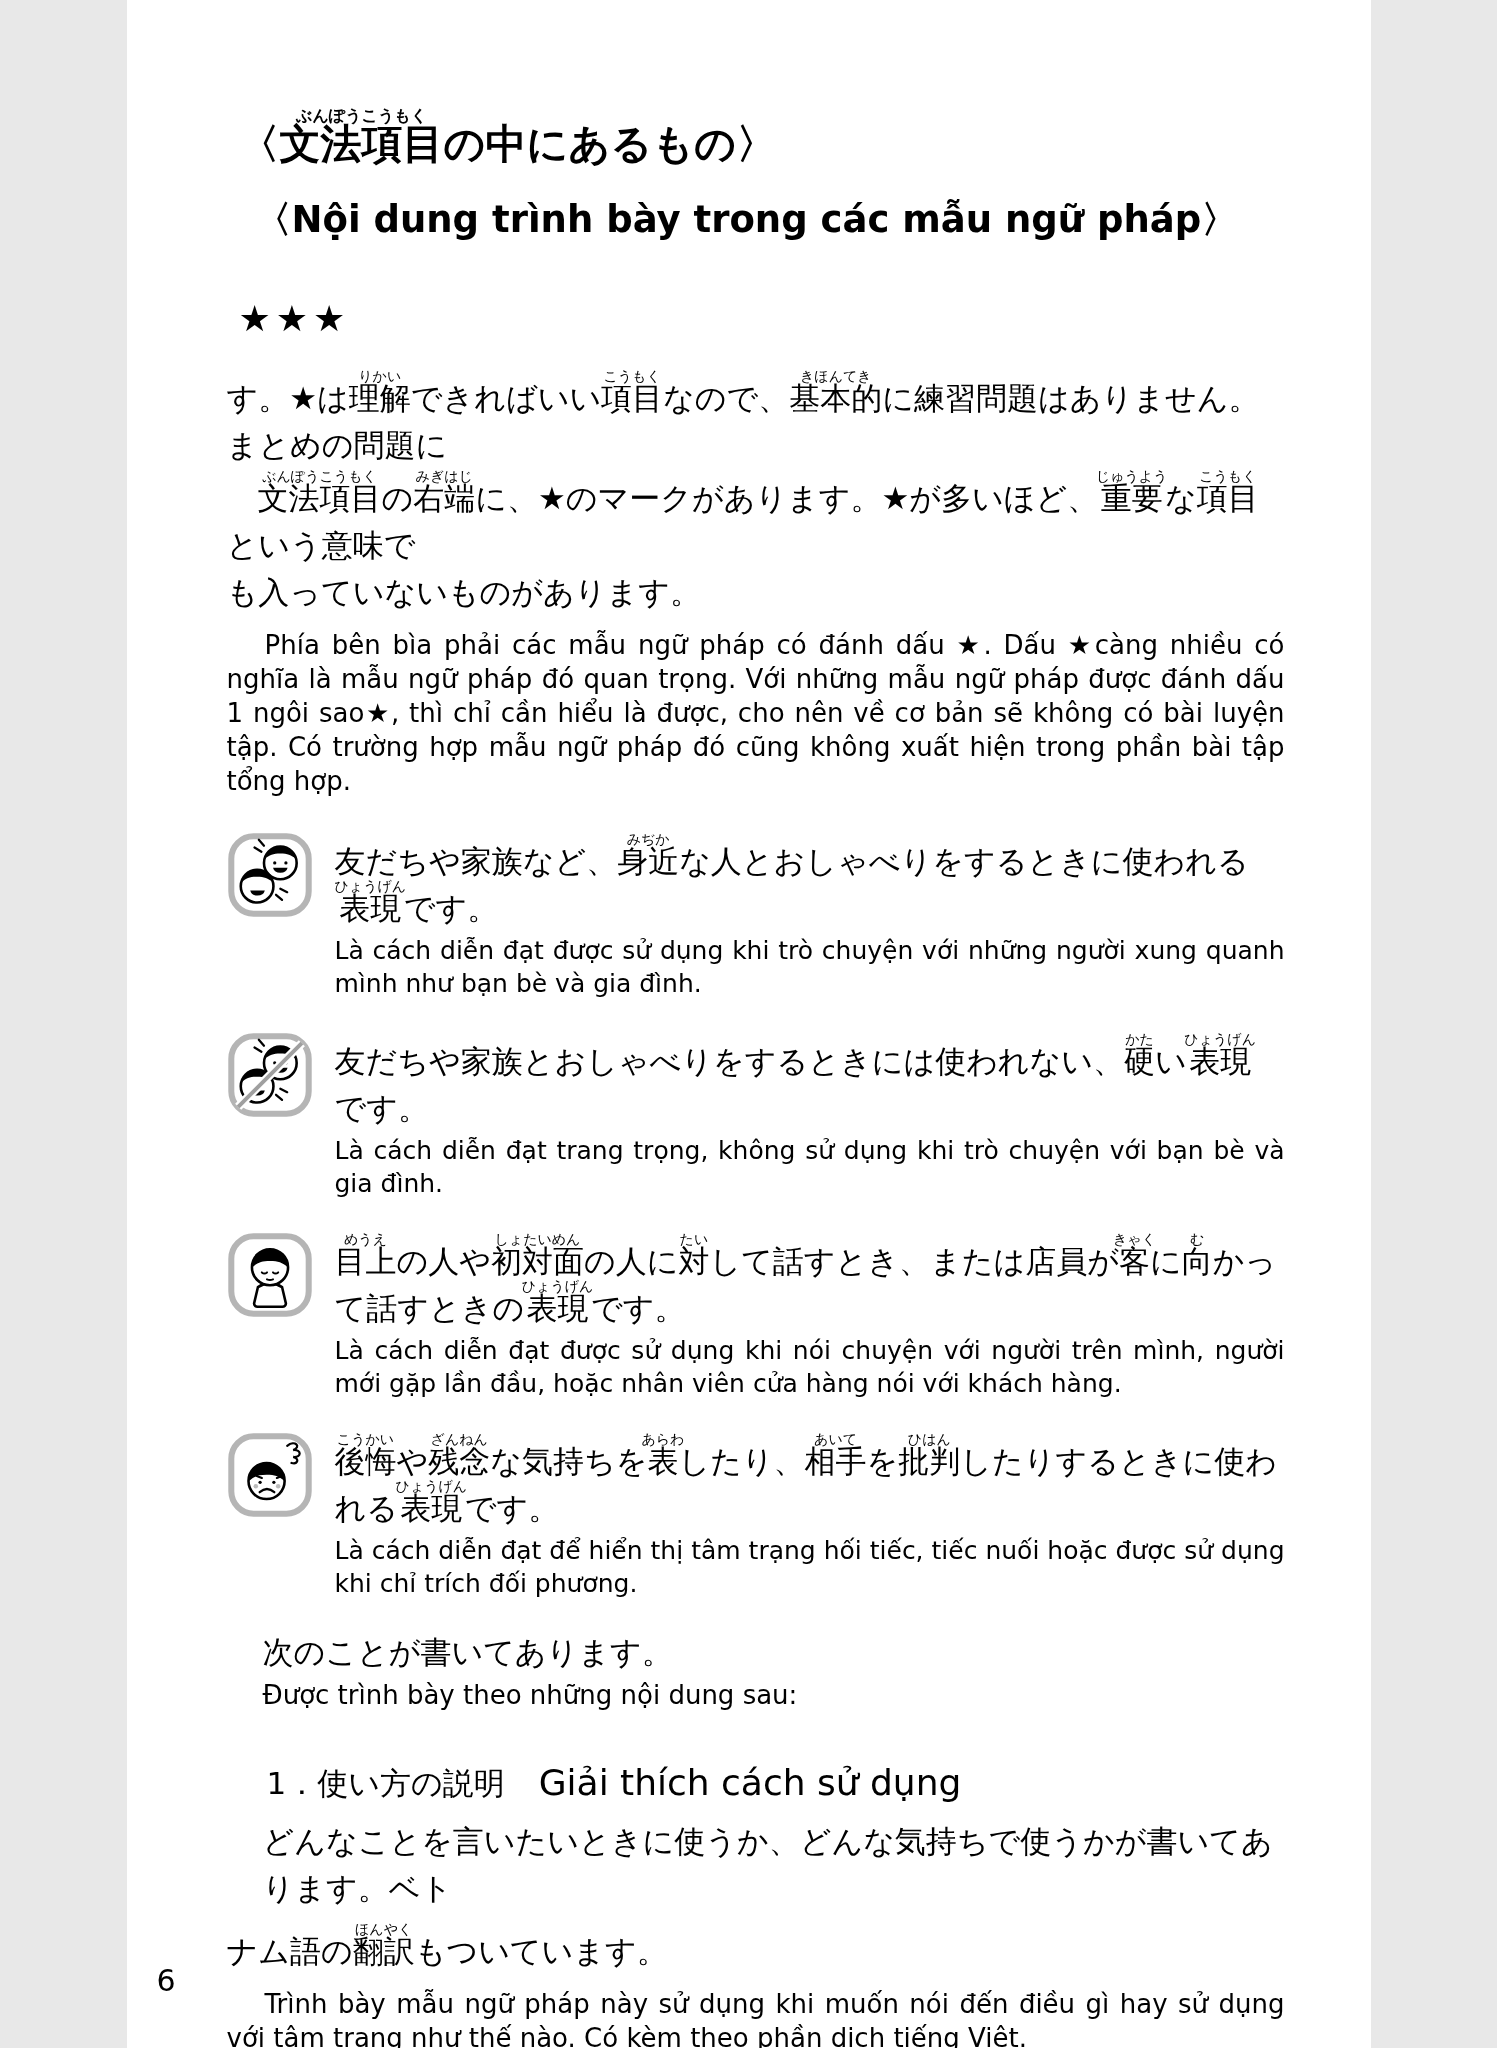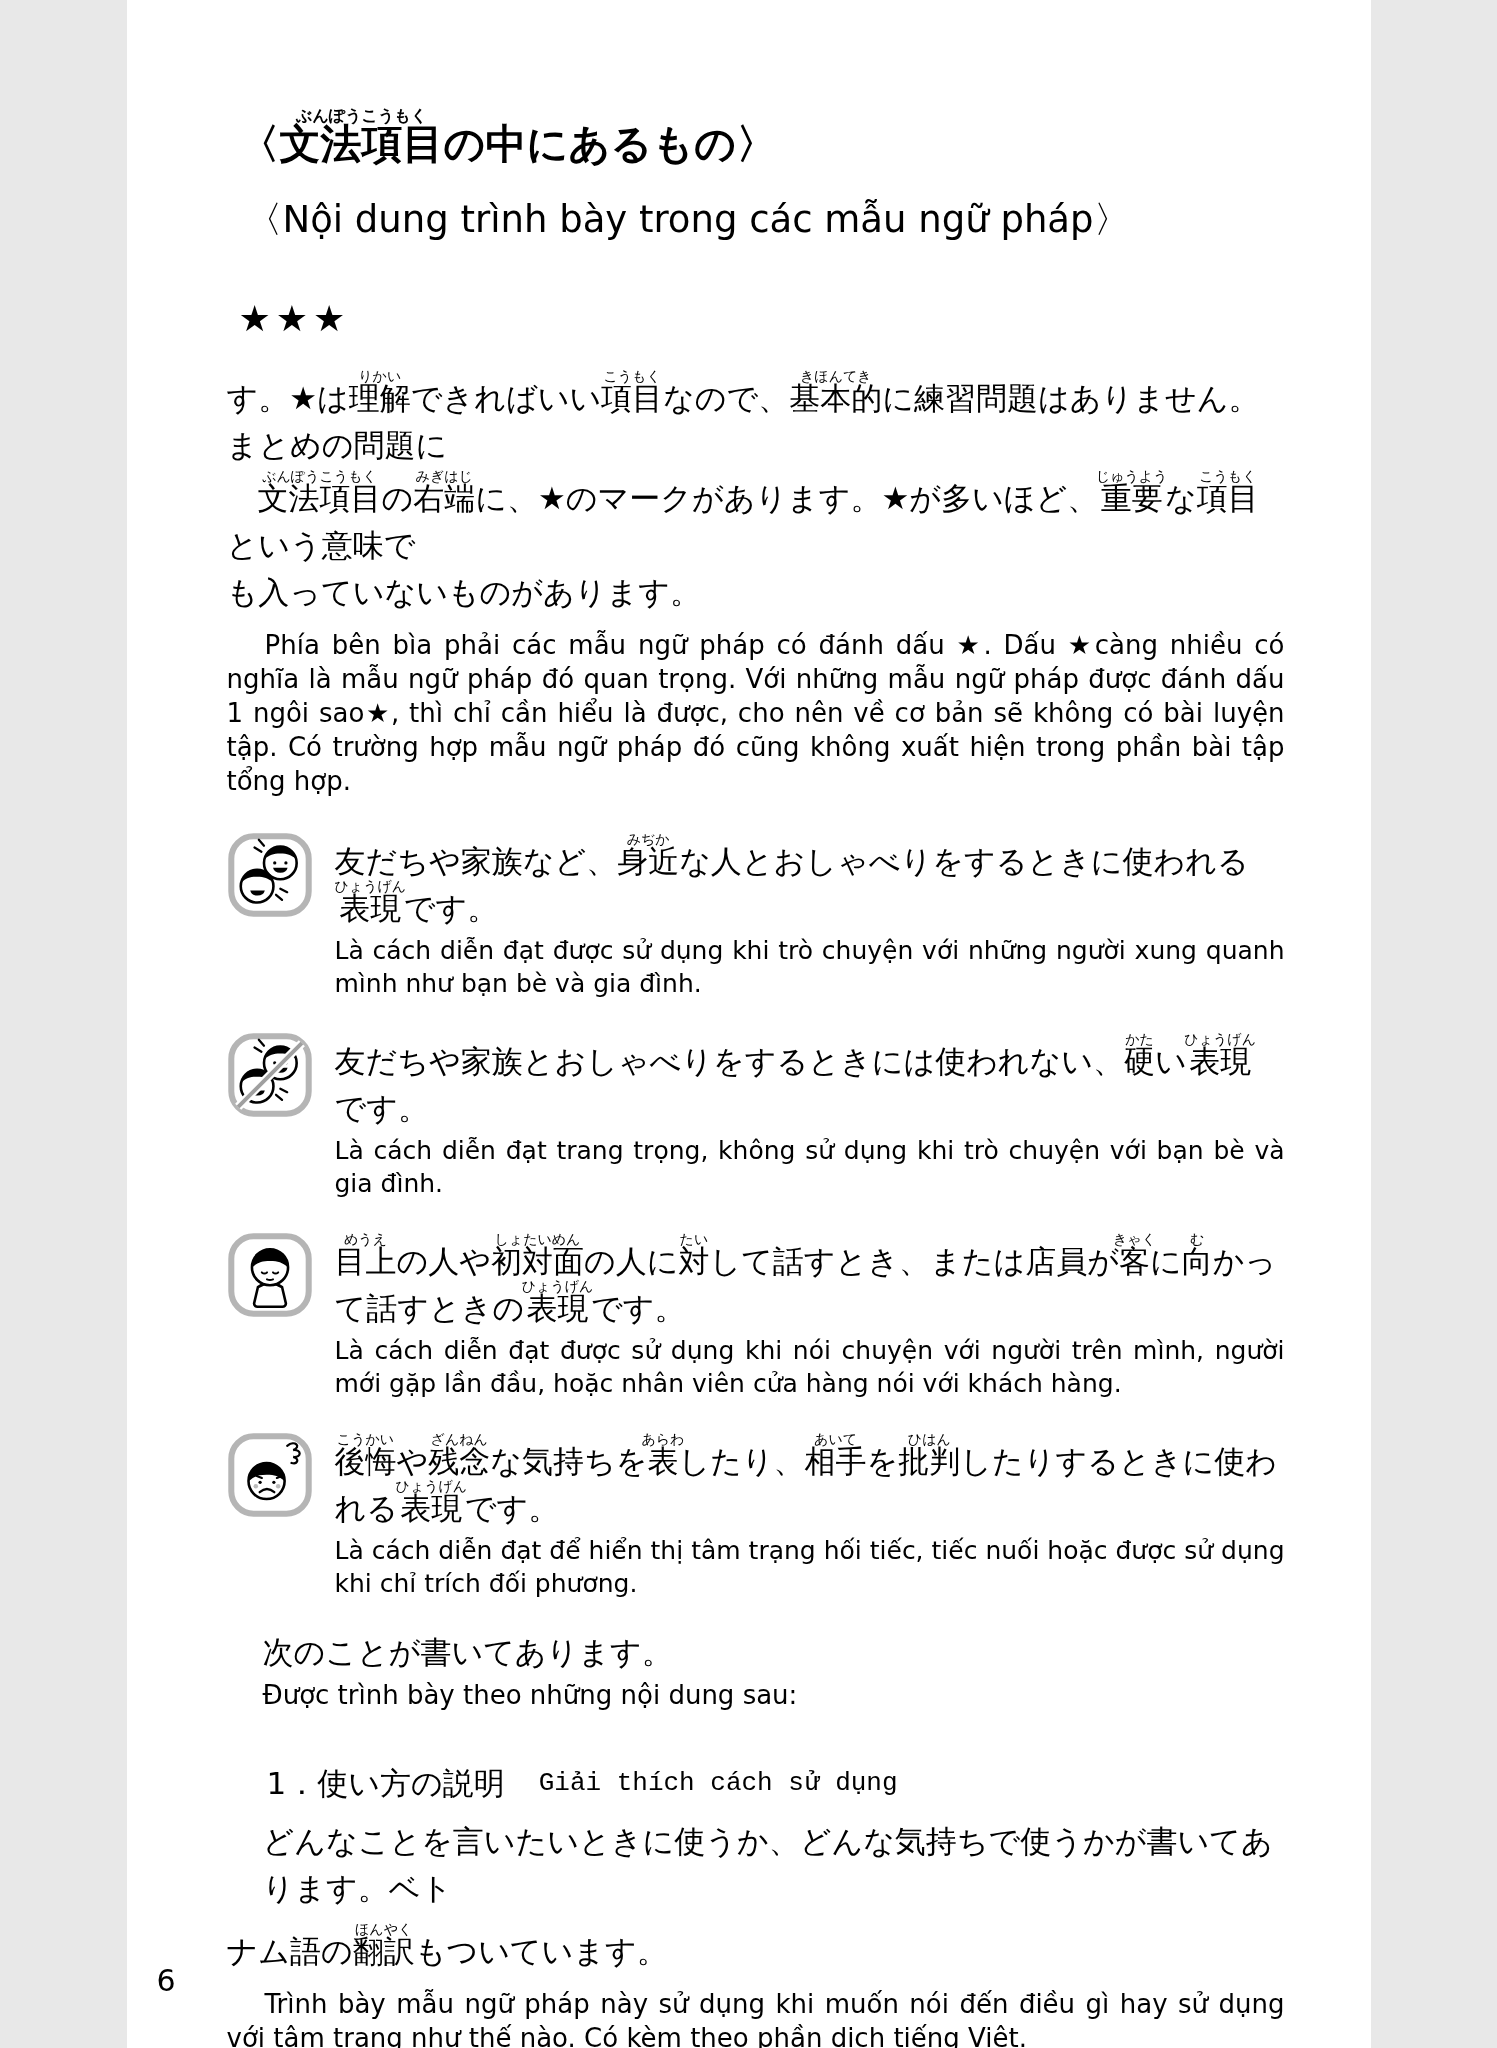--- a/index.html
+++ b/index.html
@@ -13,21 +13,21 @@
     font-family: "DejaVu Sans", "Liberation Sans", sans-serif;
     padding: 74px 86px 0 100px;
     overflow: hidden;
   }
   ruby { ruby-align: center; }
   rt { font-size: 14px; font-weight: normal; letter-spacing: 0; }
 
   
   .jp-title { font-size: 41px; font-weight: bold; line-height: 50px; padding-top: 18px; margin-left: 12px; }
   .jp-title rt { font-size: 16px; font-weight: bold; }
-  .vn-title { font-size: 37px; font-weight: normal; line-height: 46px; margin: 8px 0 0 19px; }
+  .vn-title { font-size: 37px; font-weight: bold; line-height: 46px; margin: 8px 0 0 28px; }
 
   
   .stars { font-size: 36px; letter-spacing: 5px; margin: 56px 0 0 12px; line-height: 40px; }
 
   
   .jp-line { font-size: 31px; line-height: 47px; }
   .jp-para { padding-top: 18px; margin-top: 12px; }
 
   
   .vn-para { font-size: 26px; line-height: 34px; text-align: justify; margin-top: 12px; }
@@ -50,21 +50,21 @@
     font-size: 33px; font-weight: bold;
     line-height: 1; padding: 12px 30px 14px;
     border-radius: 32px;
     box-shadow: 3px 9px 0 #c9c9c9;
   }
   .intro-jp { font-size: 31px; margin: 32px 0 0 36px; line-height: 40px; }
   .intro-vn { font-size: 26px; margin: 6px 0 0 36px; line-height: 34px; }
 
   .num-heading { display: flex; align-items: center; gap: 34px; margin: 40px 0 0 40px; padding-top: 10px; }
   .num-heading .nh-jp { font-size: 31px; line-height: 42px; }
-  .num-heading .nh-vn { font-size: 26px; font-family: Liberation Mono, monospace; }
+  .num-heading .nh-vn { font-size: 36px; }
 
   .ml36 { margin-left: 36px; }
   .ml62 { margin-left: 62px; }
   .mt14 { margin-top: 14px; }
   .pt16 { padding-top: 16px; }
 
   .page-number { position: absolute; left: 30px; bottom: 50px; font-size: 30px; }
 </style>
 </head>
 <body>

